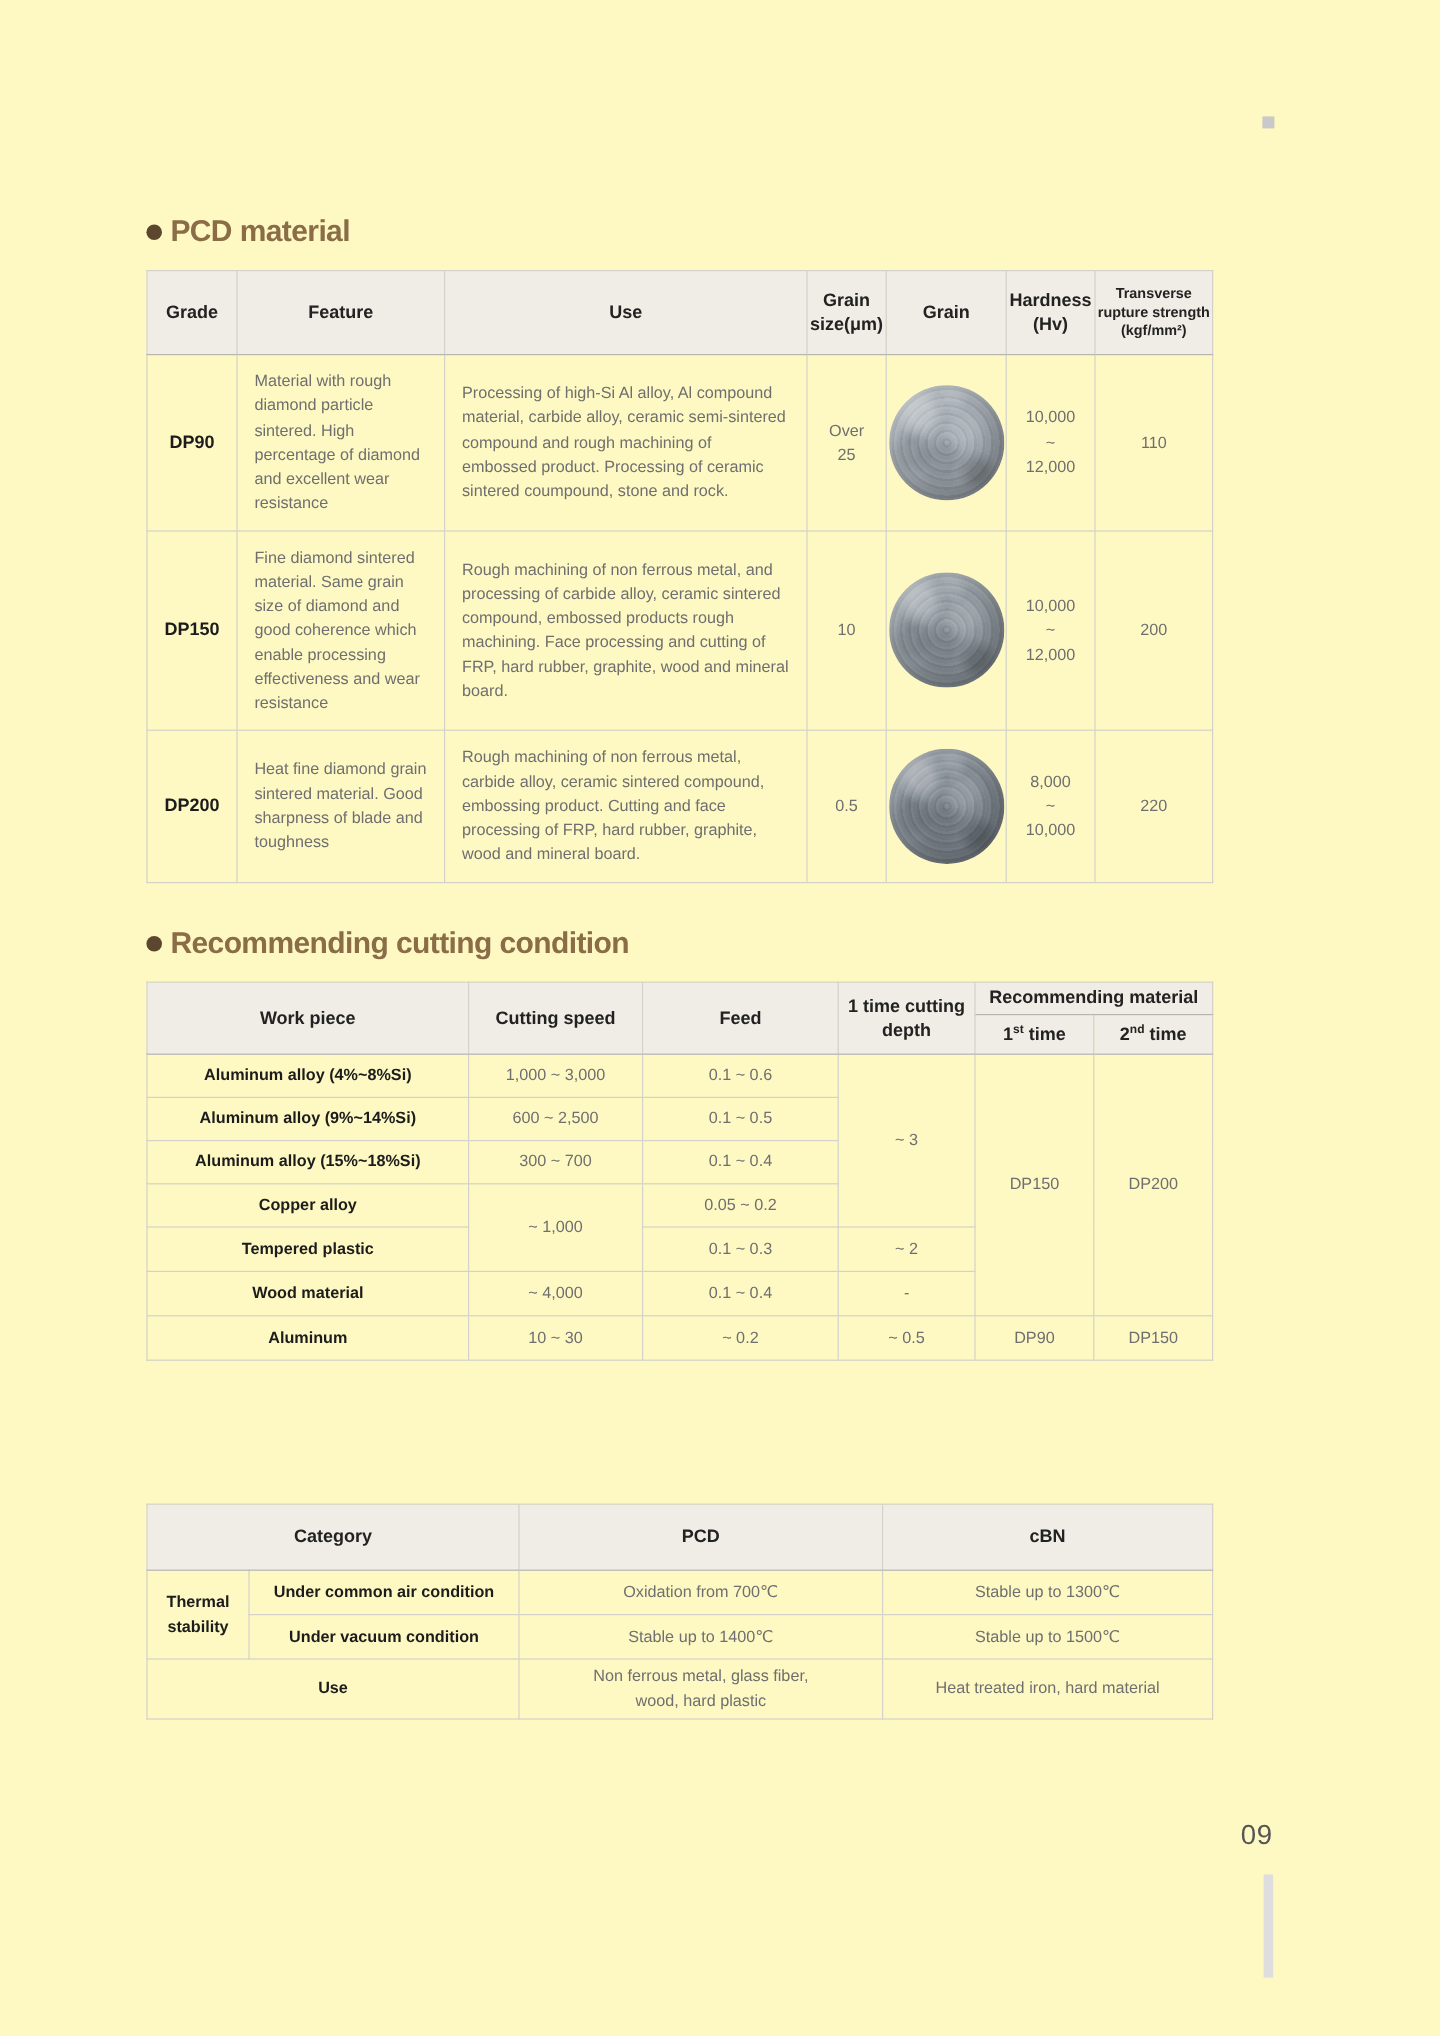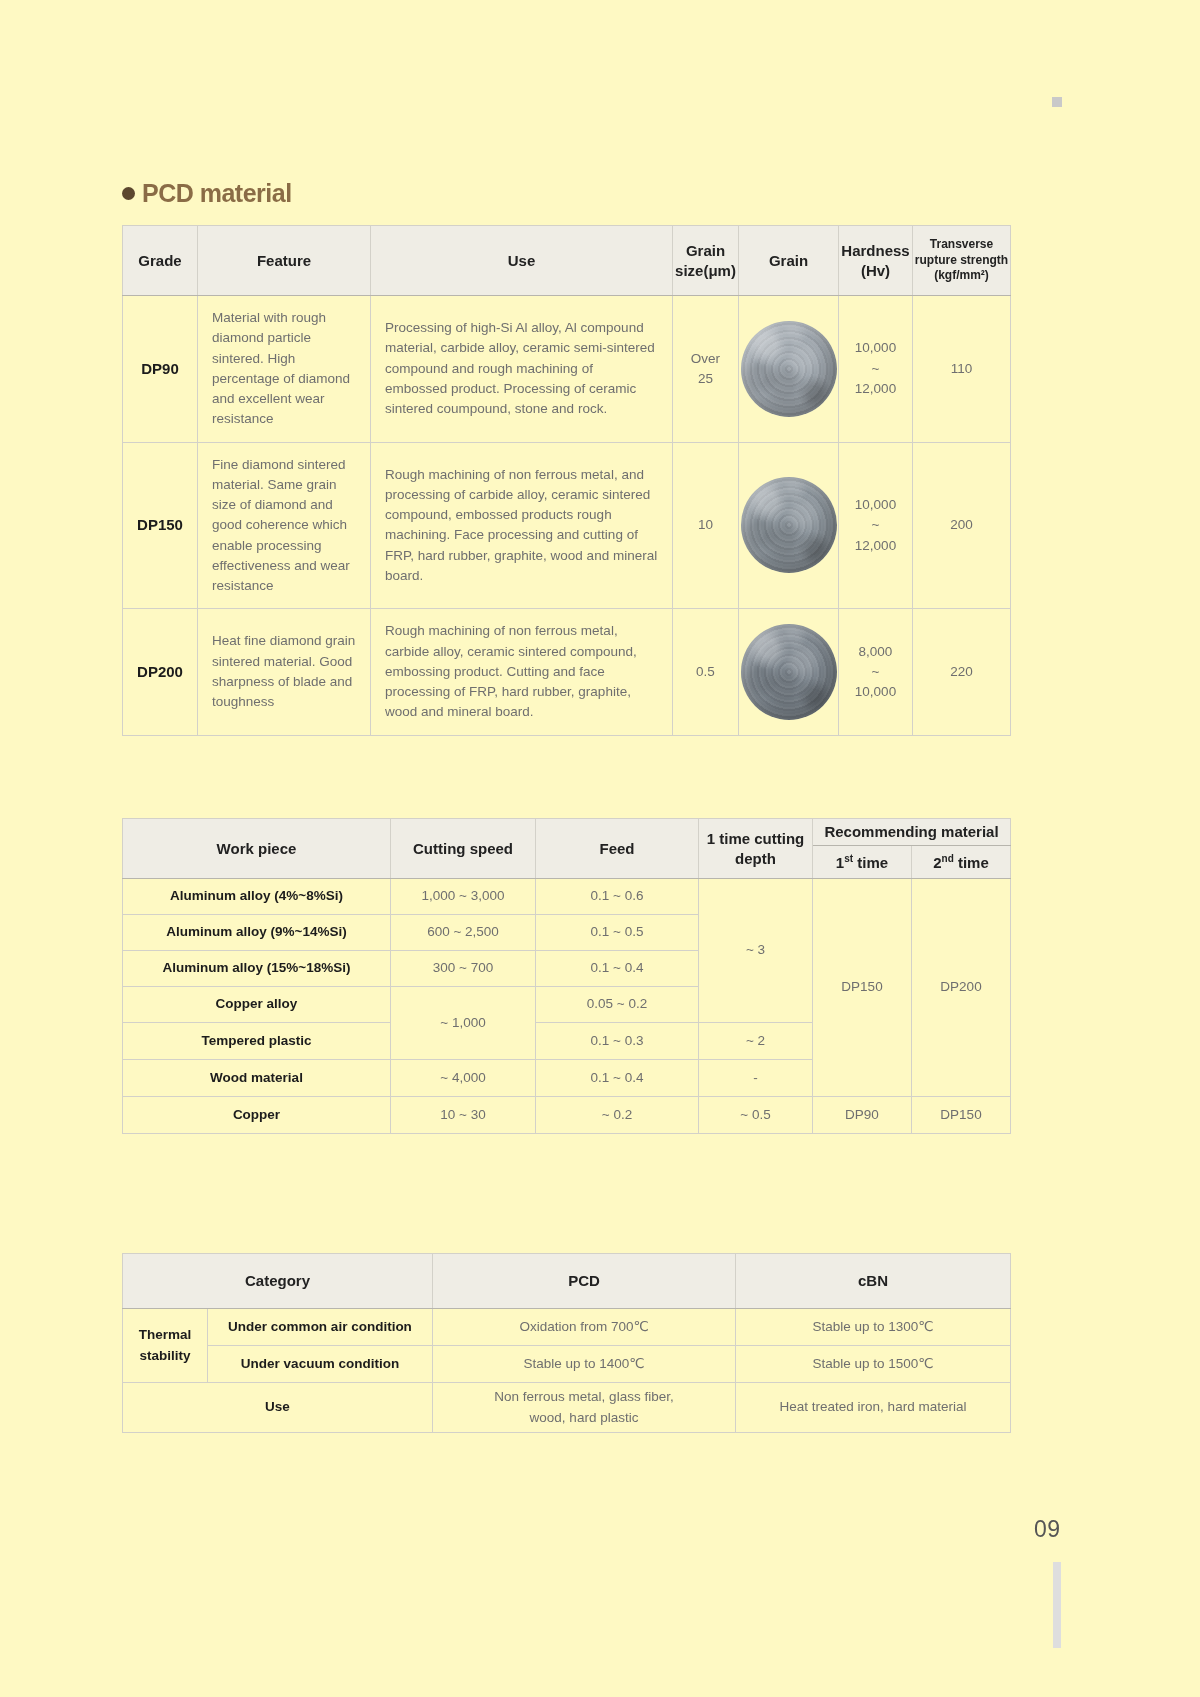--- a/index.html
+++ b/index.html
@@ -118,20 +118,24 @@
           <div class="grain" style="background-color: rgb(127, 136, 144);"></div>
         </td>
         <td class="pre">8,000
 ~
 10,000</td>
         <td>220</td>
       </tr>
     </tbody>
   </table>
 
+  <div class="section-title" style="left:122px; top:772px;">
+    <span class="bullet"></span>
+    <span>Recommending cutting condition</span>
+  </div>
 
   <table id="table2" class="content" style="top:818px;">
     <colgroup>
       <col style="width:268px">
         <col style="width:145px">
         <col style="width:163px">
       <col style="width:114px">
         <col style="width:99px">
         <col style="width:99px">
     </colgroup>
@@ -178,21 +182,21 @@
         <td>0.1 ~ 0.3</td>
         <td>~ 2</td>
       </tr>
       <tr style="height:37px;">
         <td class="wp-cell">Wood material</td>
         <td>~ 4,000</td>
         <td>0.1 ~ 0.4</td>
         <td>-</td>
       </tr>
       <tr style="height:37px;">
-        <td class="wp-cell">Copper</td>
+        <td class="wp-cell">Aluminum</td>
         <td>10 ~ 30</td>
         <td>~ 0.2</td>
         <td>~ 0.5</td>
         <td>DP90</td>
         <td>DP150</td>
       </tr>
     </tbody>
   </table>
 
 

